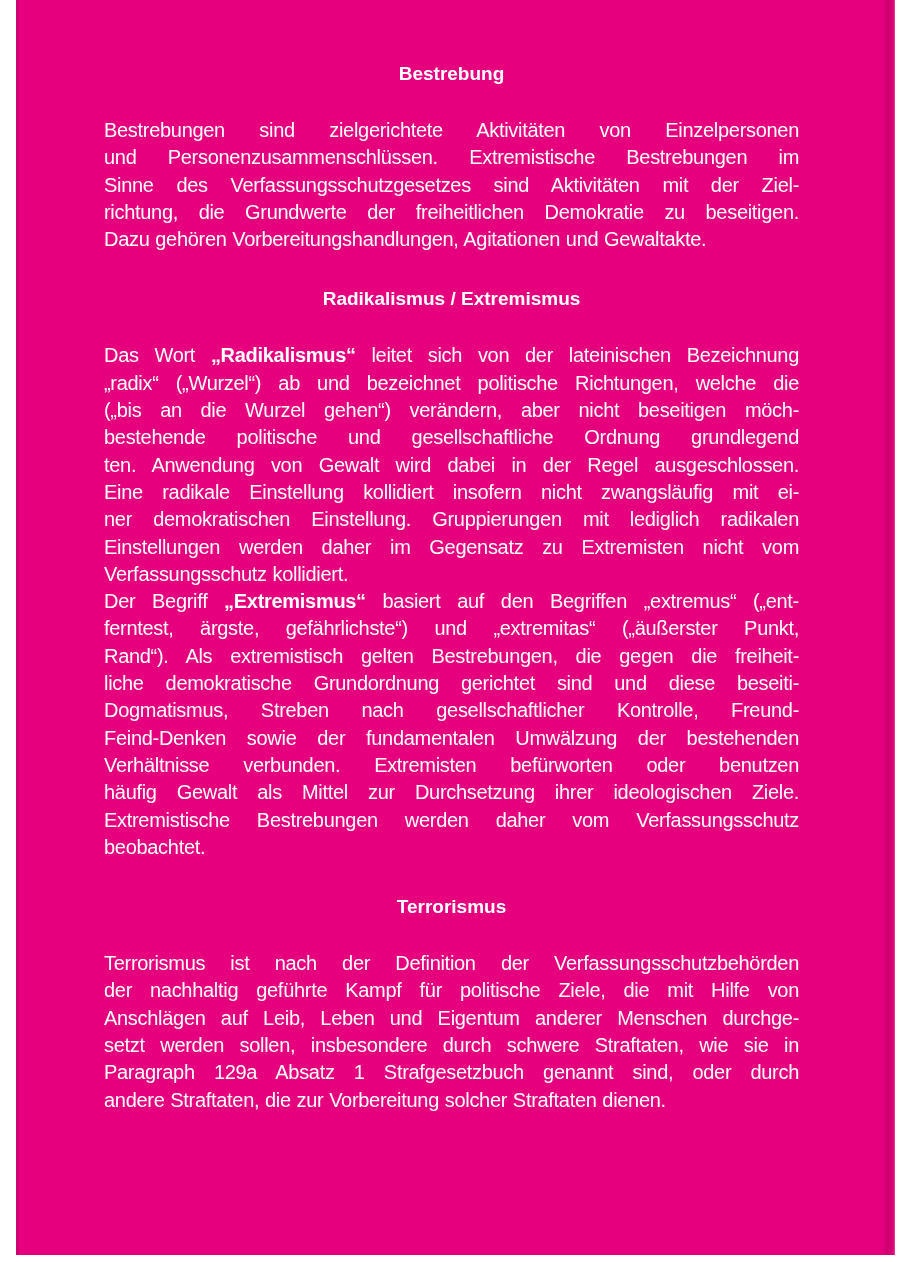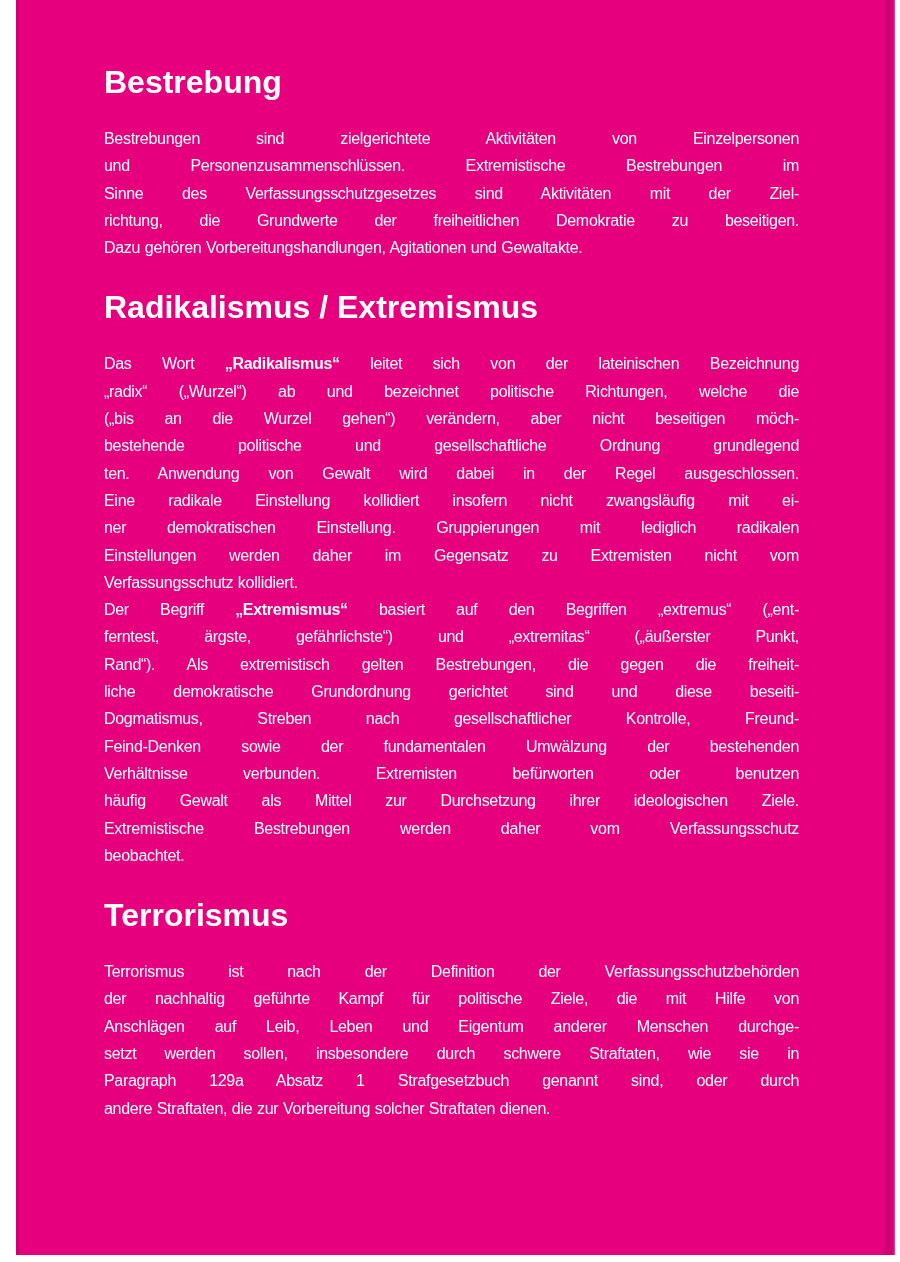--- a/index.html
+++ b/index.html
@@ -45,29 +45,30 @@
         rgba(0,0,0,0.11) 45%,
         rgba(0,0,0,0.05) 85%,
         rgba(255,255,255,0.25) 100%);
     pointer-events: none;
   }
   .content {
     position: relative;
     padding: 60px 96px 0 88px; 
   }
   .heading {
-    margin: 8px 0 29px 0;
-    font-size: 32px;
+    margin: 0 0 29px 0;
+    font-size: 19px;
     line-height: 28px;
     font-weight: bold;
+    text-align: center;
     letter-spacing: 0;
   }
   .paragraph {
     margin: 0 0 32px 0;
-    font-size: 16px;
+    font-size: 20px;
     line-height: 27.3px;
     letter-spacing: -0.3px;
     word-spacing: 0.5px;
   }
   .paragraph.para-flow {
     margin-bottom: 0; 
   }
   .paragraph.para-end {
     margin-bottom: 11px;
   }

